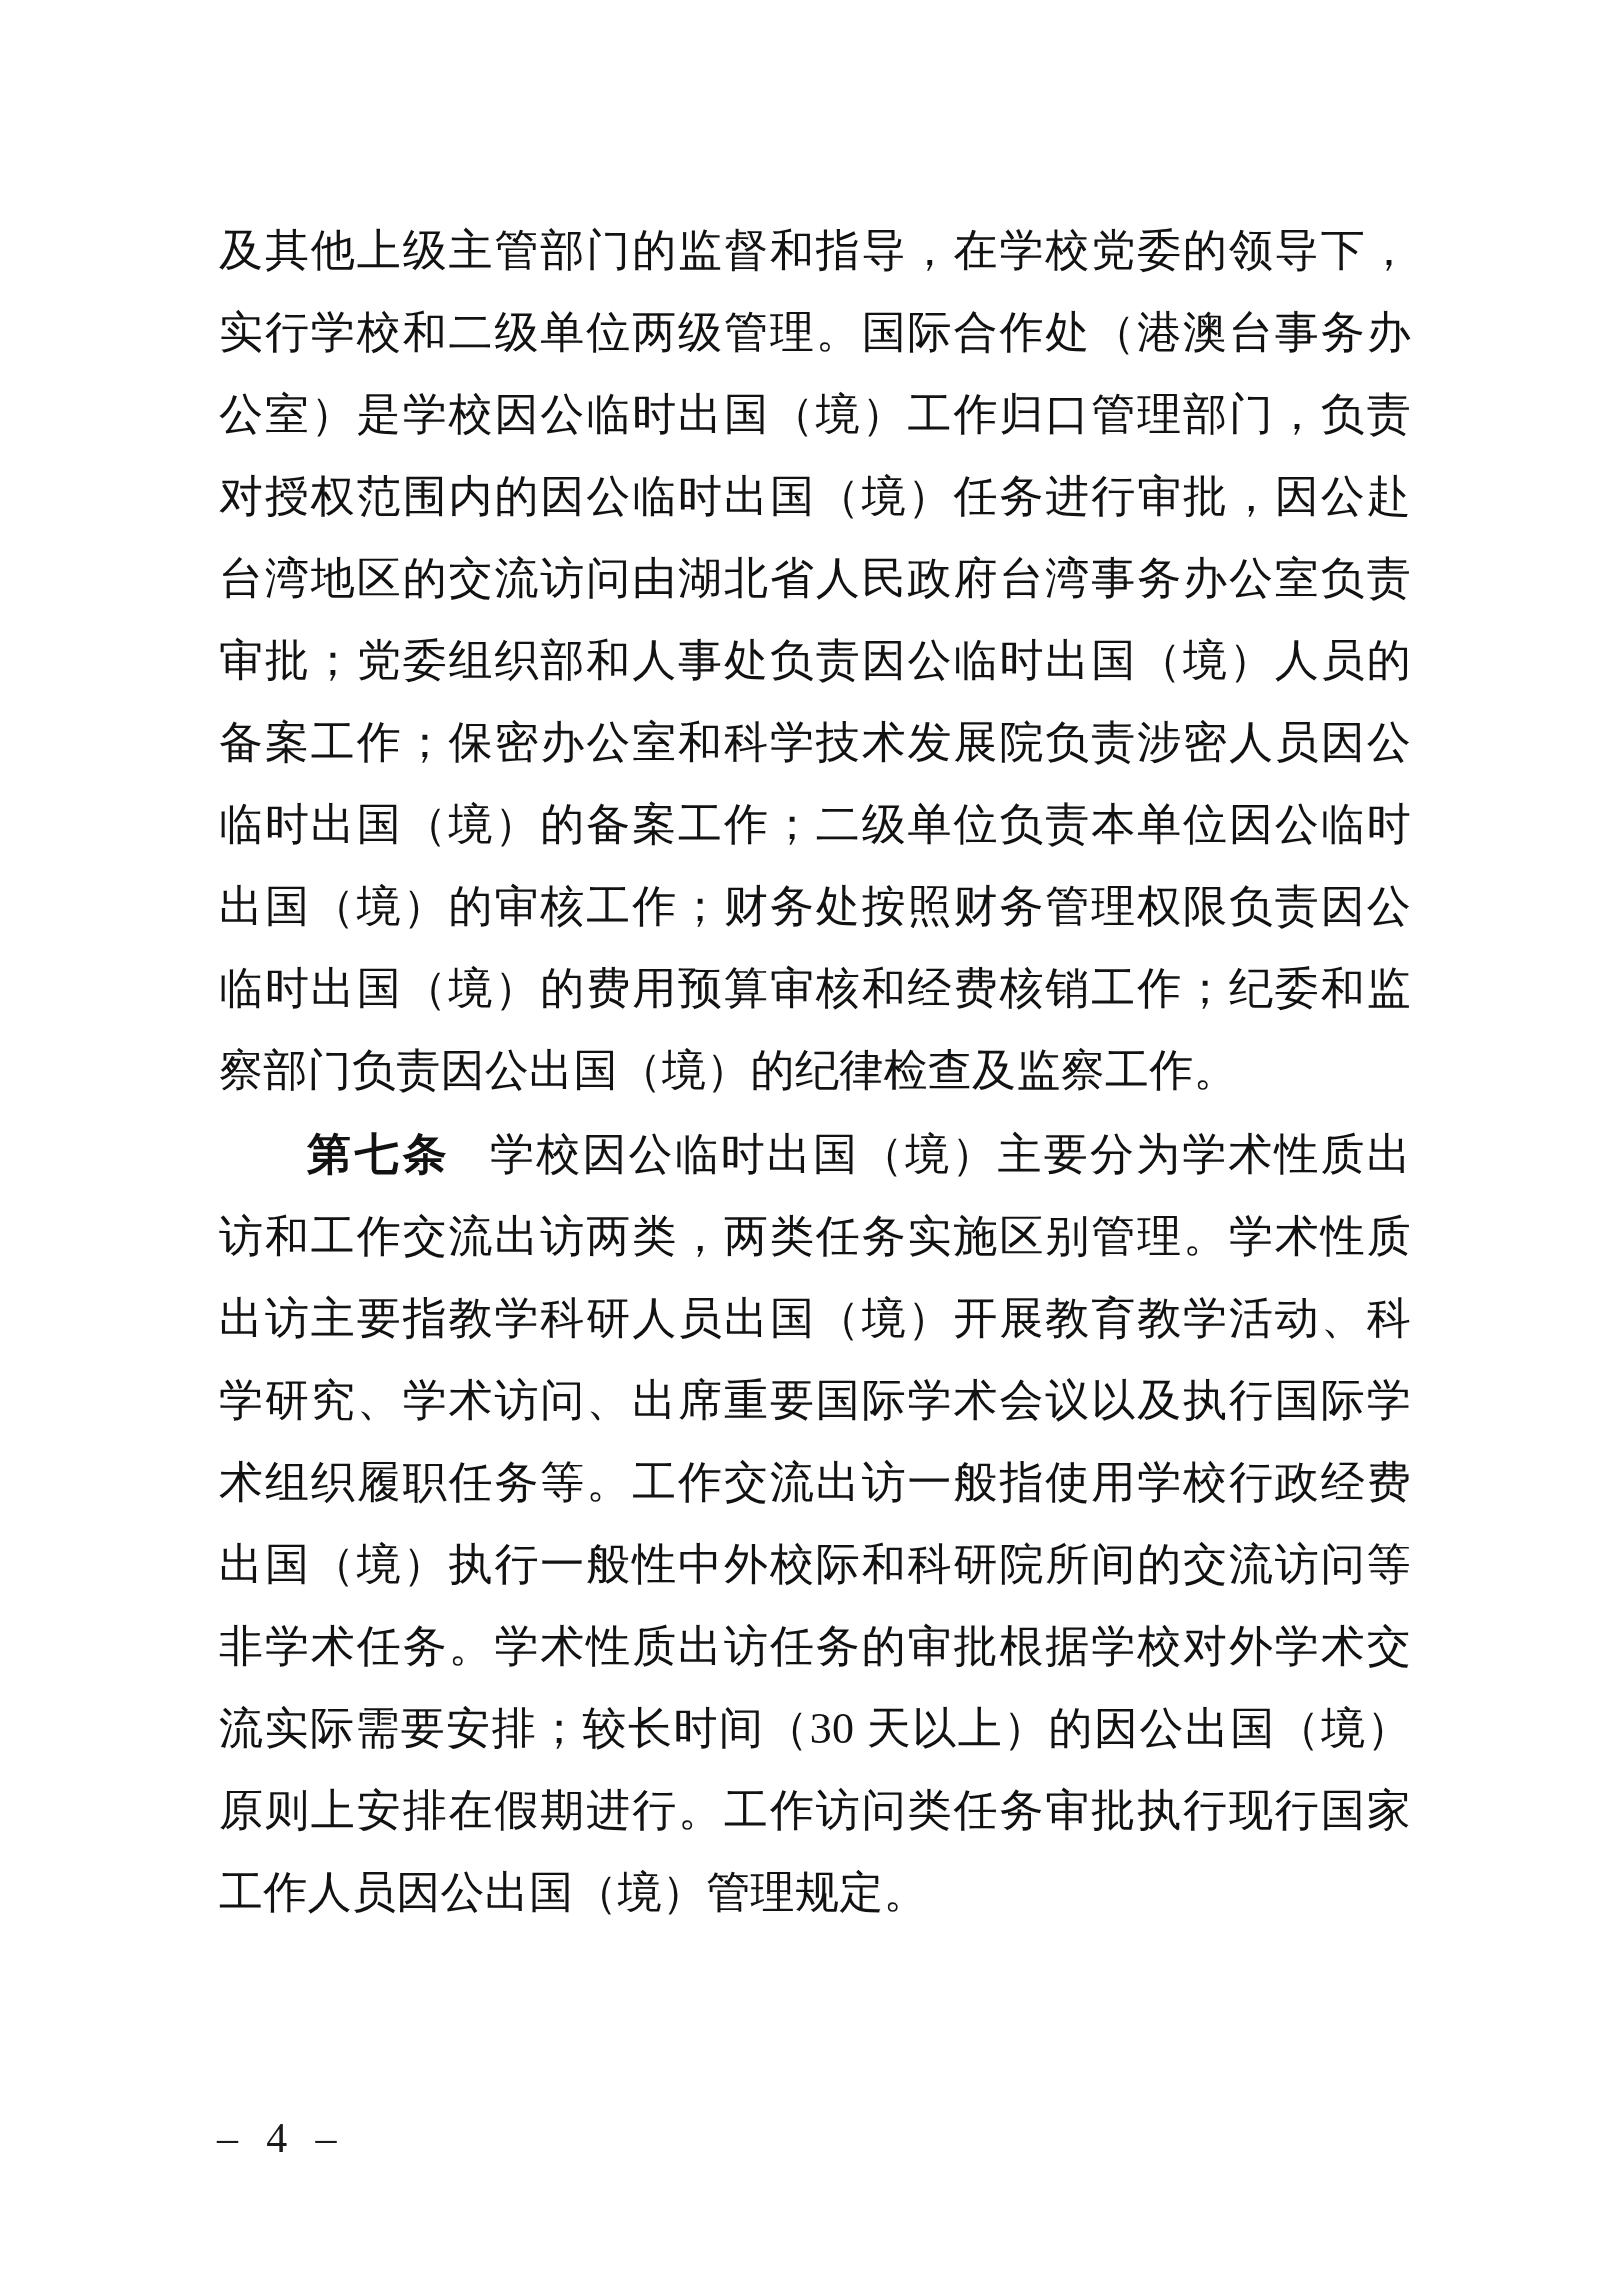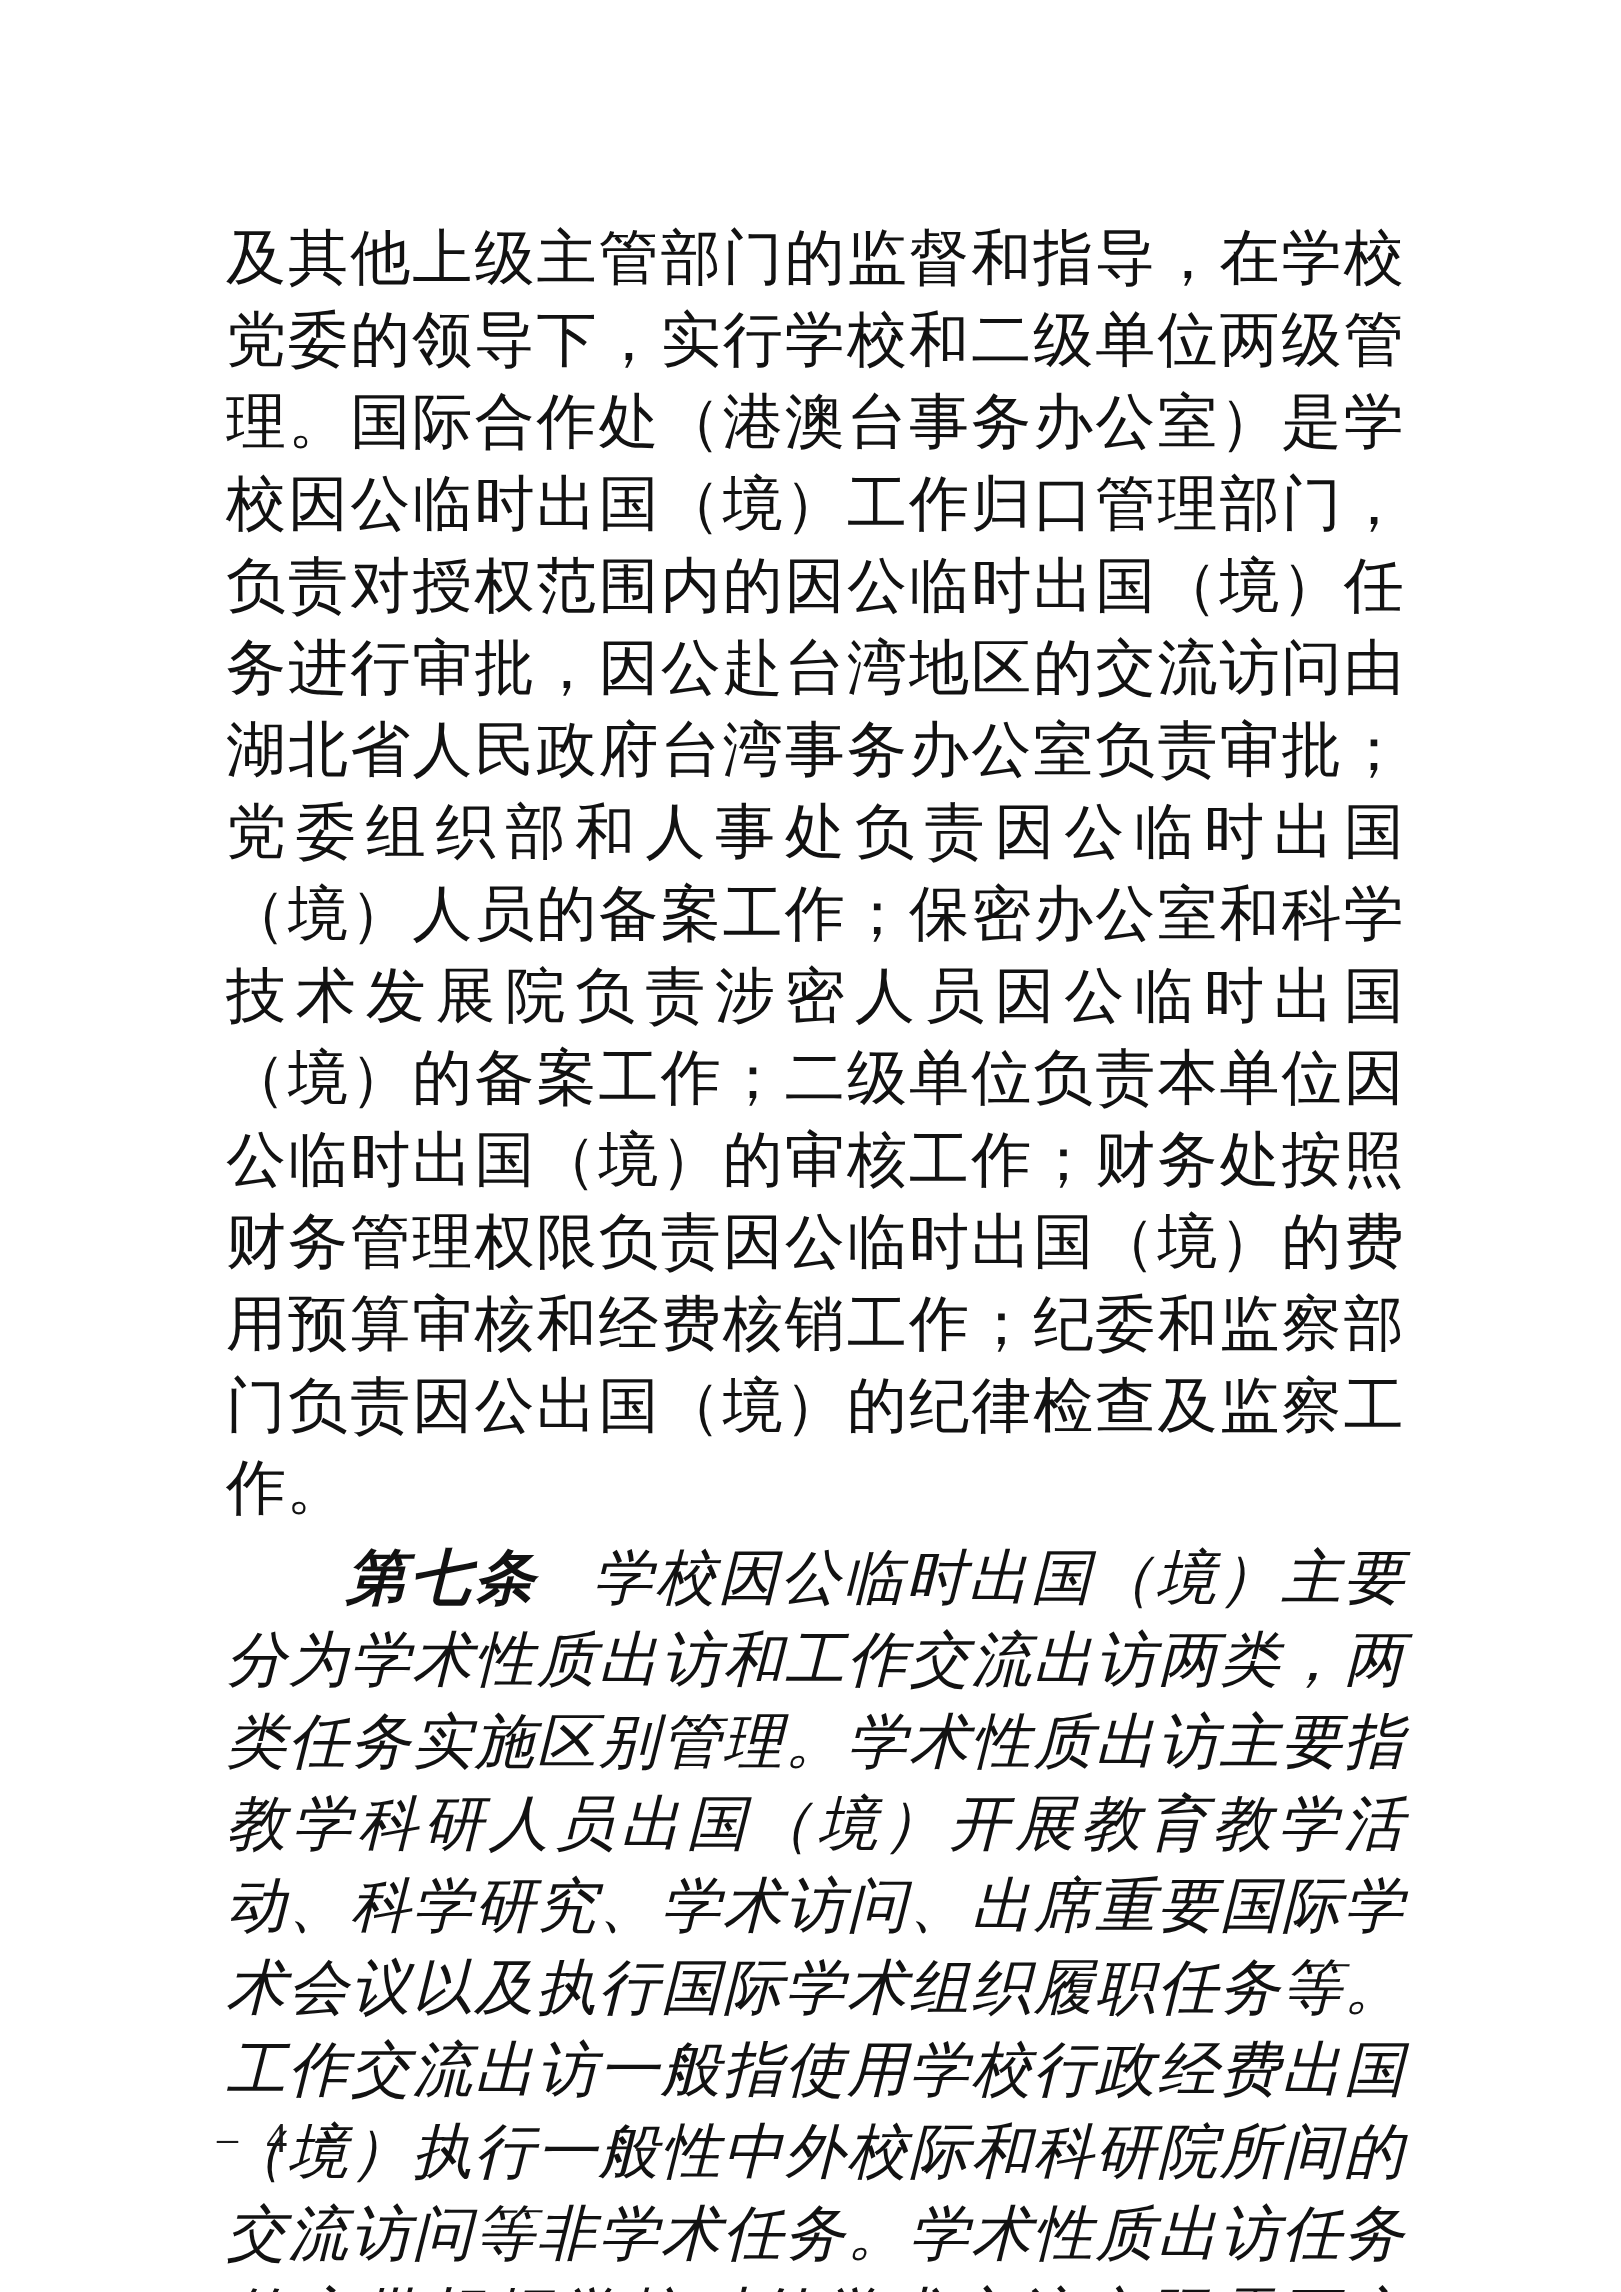--- a/index.html
+++ b/index.html
@@ -17,32 +17,31 @@
     font-family: "Liberation Serif", "DejaVu Serif", serif;
     overflow: hidden;
   }
   .content {
     position: absolute;
     left: 218px;
     top: 209px;
     width: 1194px;
   }
   .para {
-    margin: 8px;
+    margin: 1px;
     padding: 0;
-    font-size: 60px;
+    font-size: 44px;
     line-height: 82px;
     text-align: justify;
     text-align-last: left;
     letter-spacing: 0.3px;
     word-break: normal;
   }
   .para.indent-2 {
     text-indent: 2em;
-    font-style: italic;
   }
   .article-term {
     font-weight: bold;
     
     font-family: "Liberation Sans", "DejaVu Sans", sans-serif;
     margin-right: 0.9em;
     letter-spacing: 2px;
   }
   .article-term:empty {
     display: none;

